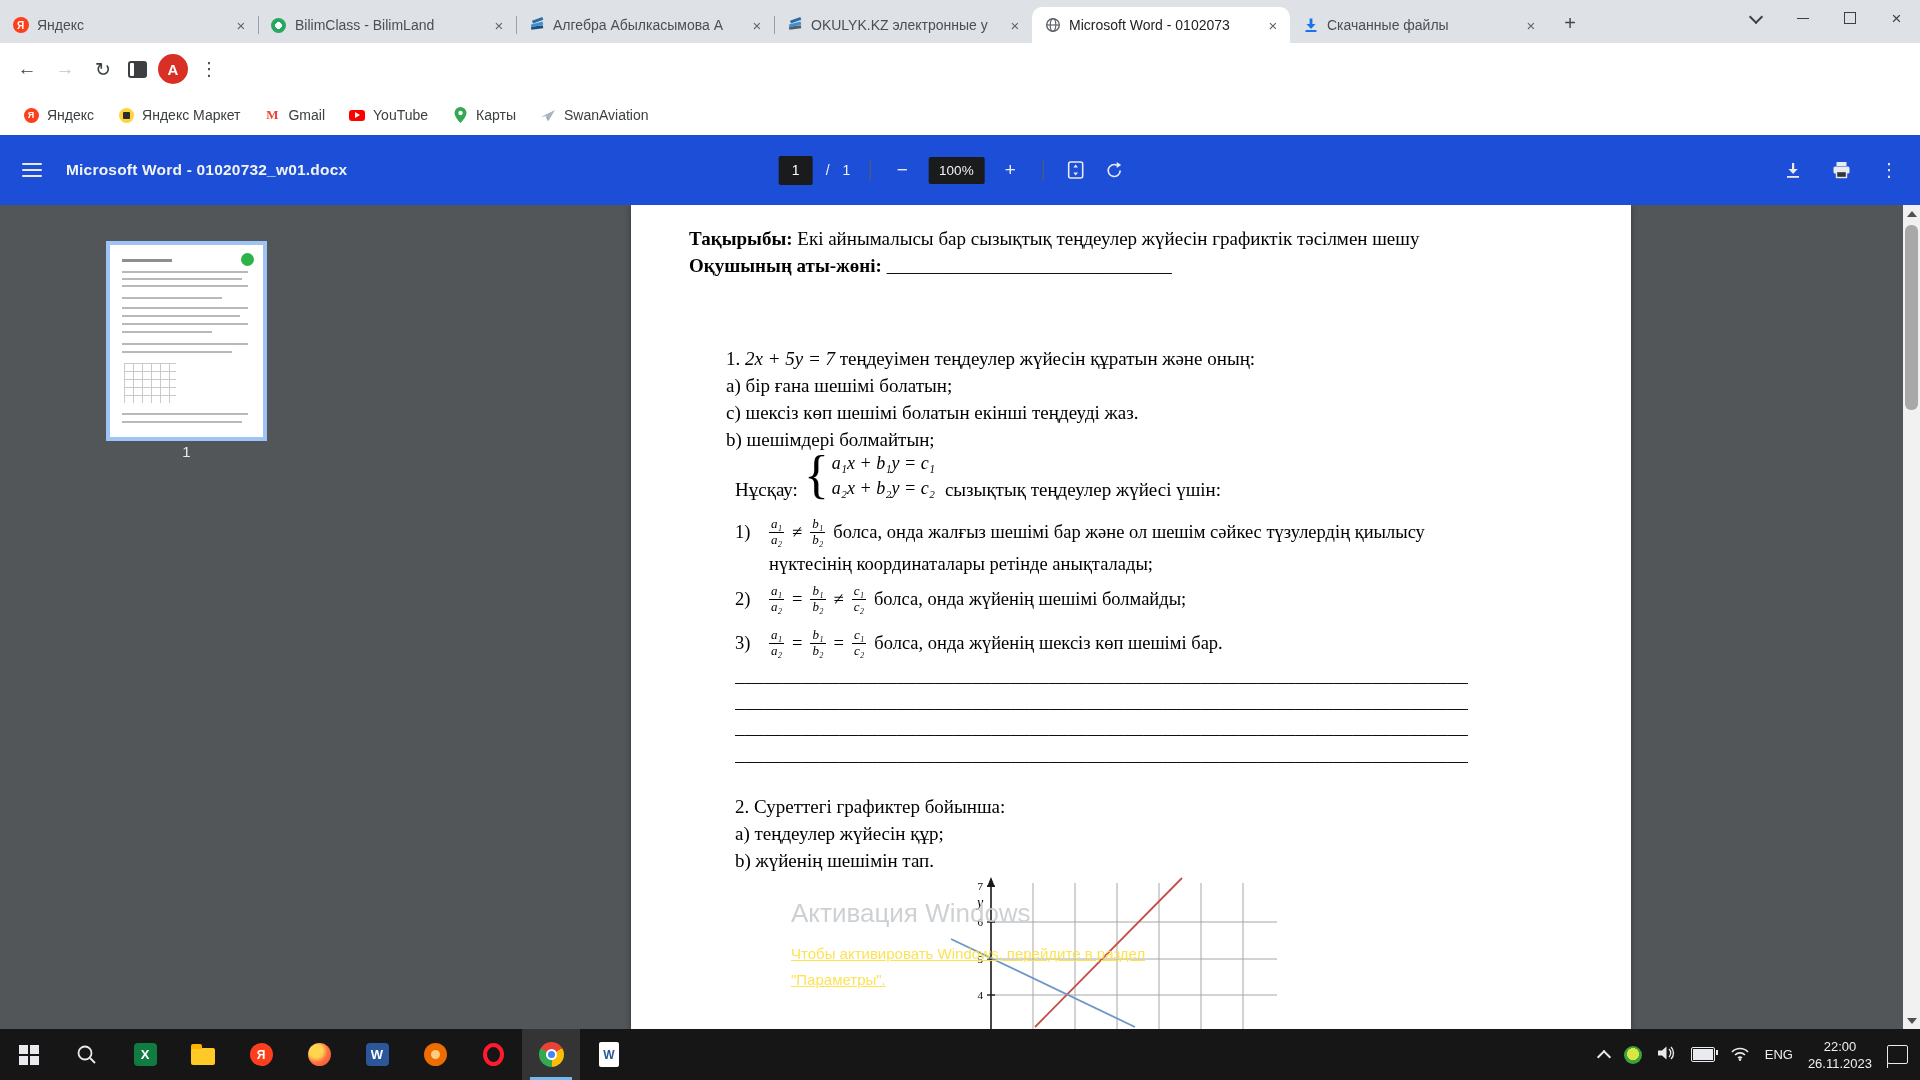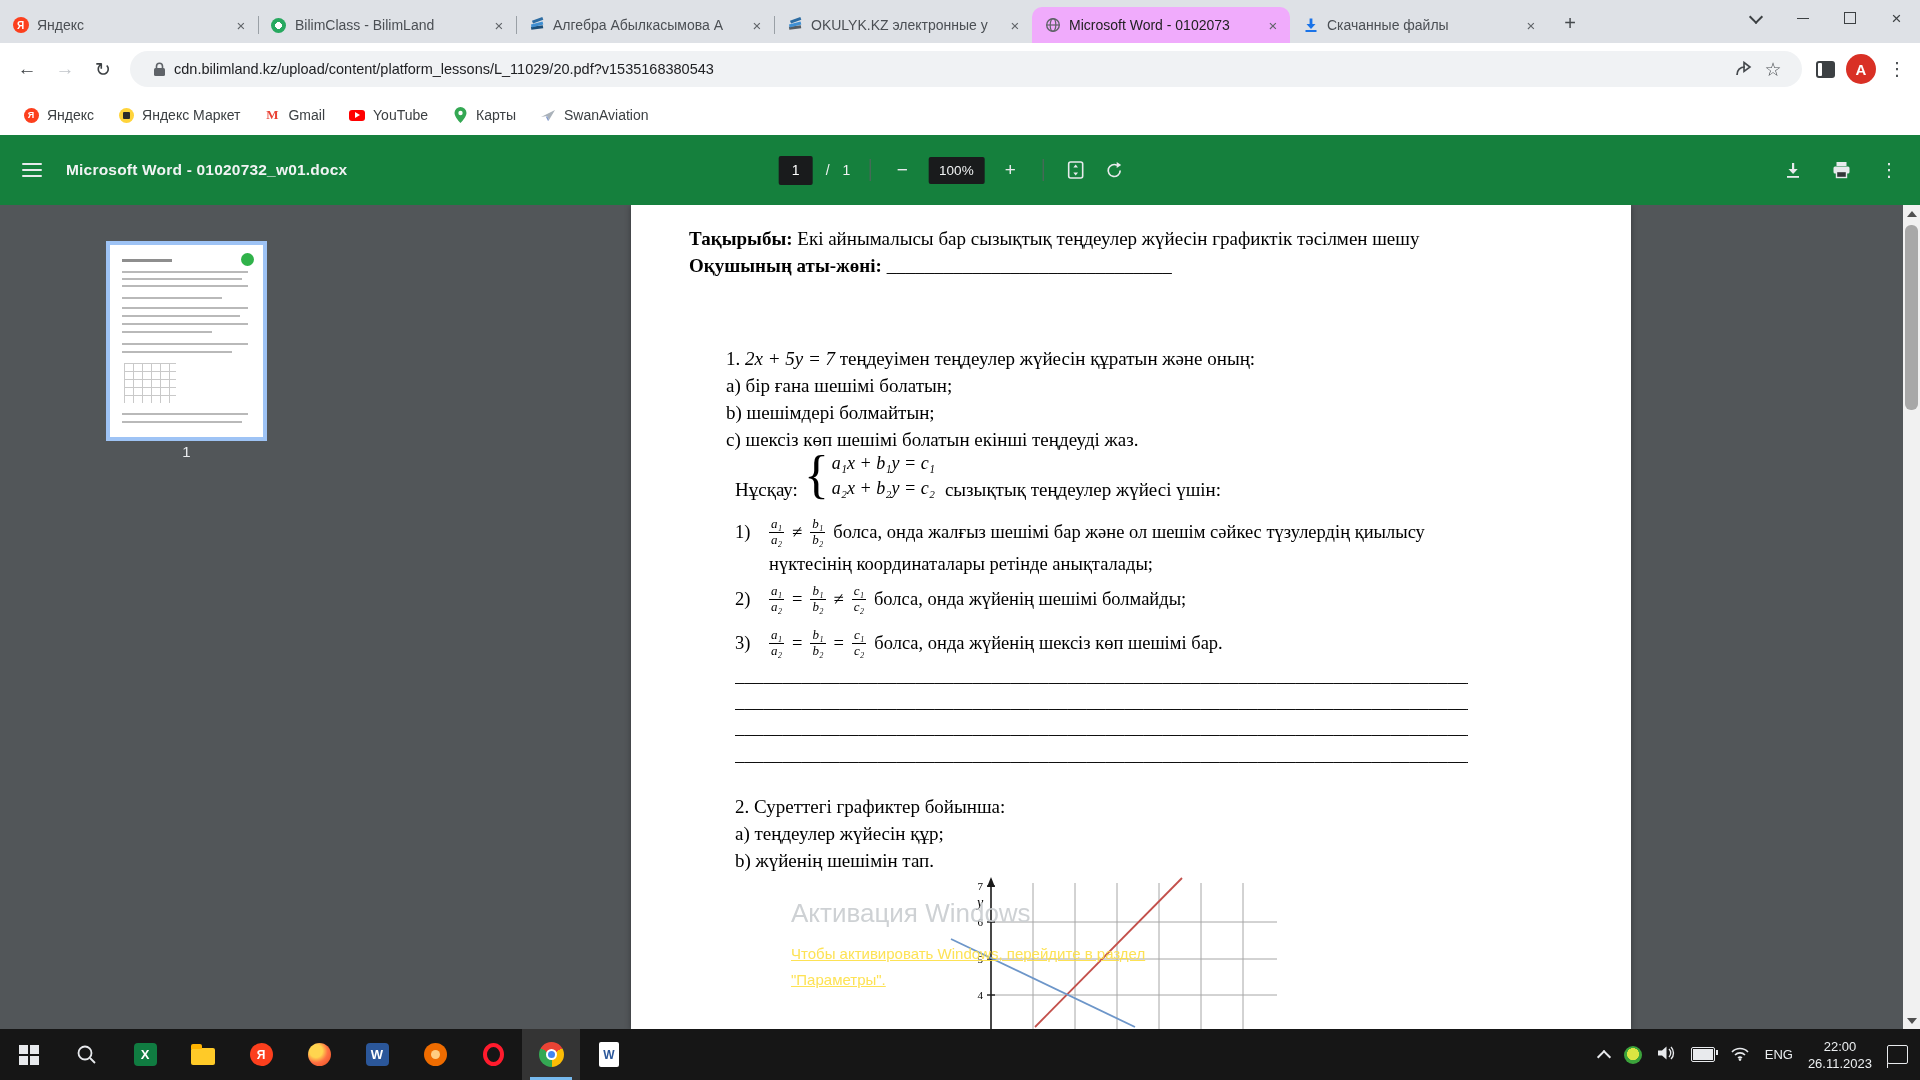--- a/index.html
+++ b/index.html
@@ -4,21 +4,21 @@
 <style>
   html,body{margin:0;padding:0;width:1920px;height:1080px;overflow:hidden;
     font-family:"Liberation Sans","DejaVu Sans",sans-serif;}
   .browser{position:relative;width:1920px;height:1080px;background:#525659;}
 
   
   .tabstrip{position:absolute;top:0;left:0;right:0;height:43px;background:#dee1e6;display:flex;align-items:flex-end;}
   .tab{position:relative;width:258px;height:36px;display:flex;align-items:center;gap:8px;
        padding:0 8px 0 12px;box-sizing:border-box;font-size:14px;color:#4b4f54;cursor:default;}
   .tab.sep::before{content:"";position:absolute;left:0;top:9px;height:18px;border-left:1px solid #9aa0a6;}
-  .tab.active{background:#f0abfc;border-radius:10px 10px 0 0;color:#1f1f1f;}
+  .tab.active{background:#ffffff;border-radius:10px 10px 0 0;color:#1f1f1f;}
   .tab .t-title{flex:1;white-space:nowrap;overflow:hidden;}
   .tab .t-close{width:18px;height:18px;border-radius:50%;display:flex;align-items:center;justify-content:center;
        font-size:15px;color:#5f6368;flex:0 0 auto;}
   .favicon{width:17px;height:17px;flex:0 0 auto;display:flex;align-items:center;justify-content:center;}
   .fav-circle{width:16px;height:16px;border-radius:50%;display:flex;align-items:center;justify-content:center;
        color:#fff;font-size:10px;font-weight:bold;}
   .newtab{width:28px;height:28px;margin:0 0 6px 8px;display:flex;align-items:center;justify-content:center;
        font-size:20px;color:#45494d;border-radius:50%;}
   .wincontrols{position:absolute;right:0;top:0;height:36px;display:flex;}
   .winbtn{width:47px;height:36px;display:flex;align-items:center;justify-content:center;color:#3c4043;}
@@ -38,21 +38,21 @@
       font-size:15px;font-weight:bold;margin:0 6px;}
   .sidepanel-ic{width:19px;height:17px;border-radius:3px;background:#3c4043;position:relative;}
   .sidepanel-ic::after{content:"";position:absolute;left:2px;top:2px;bottom:2px;width:4px;background:#fff;border-radius:1px;}
 
   
   .bookmarks{position:absolute;top:95px;left:0;right:0;height:40px;background:#fff;display:flex;align-items:center;padding-left:14px;gap:6px;}
   .bookmark{display:flex;align-items:center;gap:8px;height:28px;padding:0 9px;border-radius:14px;font-size:14px;color:#3c4043;}
   .bm-ic{width:16px;height:16px;display:flex;align-items:center;justify-content:center;}
 
   
-  .pdfbar{position:absolute;top:135px;left:0;right:0;height:90px;background:#15803d;color:#f1f3f4;}
+  .pdfbar{position:absolute;top:135px;left:0;right:0;height:90px;background:#1d4ed8;color:#f1f3f4;}
   .pdf-left{position:absolute;left:22px;top:0;height:70px;display:flex;align-items:center;gap:24px;}
   .hamb{width:20px;height:14px;display:flex;flex-direction:column;justify-content:space-between;}
   .hamb i{height:2px;background:#e8eaed;border-radius:1px;}
   .pdf-title{font-size:15.5px;font-weight:600;letter-spacing:.2px;}
   .pdf-center{position:absolute;left:50%;top:0;height:70px;transform:translateX(-52%);display:flex;align-items:center;gap:13px;font-size:14px;}
   .pagebox{width:30px;height:27px;background:#191b1c;border-radius:2px;color:#fff;text-align:center;font-size:14px;border:none;
       font-family:"Liberation Sans",sans-serif;}
   .zoombox{min-width:46px;height:27px;background:#191b1c;border-radius:2px;display:flex;align-items:center;justify-content:center;font-size:13.5px;padding:0 5px;}
   .vdiv{width:1px;height:22px;background:#5c6063;margin:0 6px;}
   .toolglyph{width:26px;height:26px;display:flex;align-items:center;justify-content:center;font-size:19px;color:#e8eaed;}
@@ -207,36 +207,20 @@
           <span class="maxsq"></span>
         </div>
       <div class="winbtn closex">×</div>
     </div>
   </div>
 
   <div class="addressbar">
     <div class="navbtn">←</div>
     <div class="navbtn disabled">→</div>
     <div class="navbtn">↻</div>
-    <div class="omnibox">
-      <span class="boxicon">
-        <svg width="13" height="15" viewBox="0 0 13 15">
-            <rect x="1" y="6" width="11" height="8" rx="1.5" fill="#5f6368"></rect>
-            <path d="M3.5 6 V4.2 a3 3 0 0 1 6 0 V6" fill="none" stroke="#5f6368" stroke-width="1.6"></path>
-          </svg>
-      </span>
-      <span class="urltext">cdn.bilimland.kz/upload/content/platform_lessons/L_11029/20.pdf?v1535168380543</span>
-      <span class="boxicon">
-        <svg width="18" height="16" viewBox="0 0 18 16">
-            <path d="M3 14 c0-5 3-8 8-8" fill="none" stroke="#45494d" stroke-width="1.7"></path>
-            <polygon points="10,1.5 16,6 10,10.5" fill="none" stroke="#45494d" stroke-width="1.6"></polygon>
-          </svg>
-      </span>
-      <span class="boxicon" style="font-size:19px">☆</span>
-    </div>
     <div class="boxicon">
         <span class="sidepanel-ic"></span>
       </div>
     <div class="avatar">A</div>
     <div class="boxicon" style="font-size:18px">⋮</div>
   </div>
 
   <div class="bookmarks">
     <div class="bookmark">
       <span class="bm-ic">
@@ -358,22 +342,22 @@
 
     <div class="page">
       <div class="doc-header">
         <div><span class="b">Тақырыбы:</span><span> Екі айнымалысы бар сызықтық теңдеулер жүйесін графиктік тәсілмен шешу</span></div>
         <div><span class="b">Оқушының аты-жөні:</span><span> ______________________________</span></div>
       </div>
 
       <div class="doc-task1">
         <div><span>1. </span><span class="em">2x + 5y = 7</span><span> теңдеуімен теңдеулер жүйесін құратын және оның:</span></div>
         <div>а) бір ғана шешімі болатын;</div>
+        <div>с) шексіз көп шешімі болатын екінші теңдеуді жаз.</div>
         <div>b) шешімдері болмайтын;</div>
-        <div>с) шексіз көп шешімі болатын екінші теңдеуді жаз.</div>
       </div>
 
       <div class="doc-hint">
         <span>Нұсқау:</span>
         <span class="brace">{</span>
         <span class="eqcol">
           <span>a₁x + b₁y = c₁</span>
           <span>a₂x + b₂y = c₂</span>
         </span>
         <span class="hint-tail">сызықтық теңдеулер жүйесі үшін:</span>

